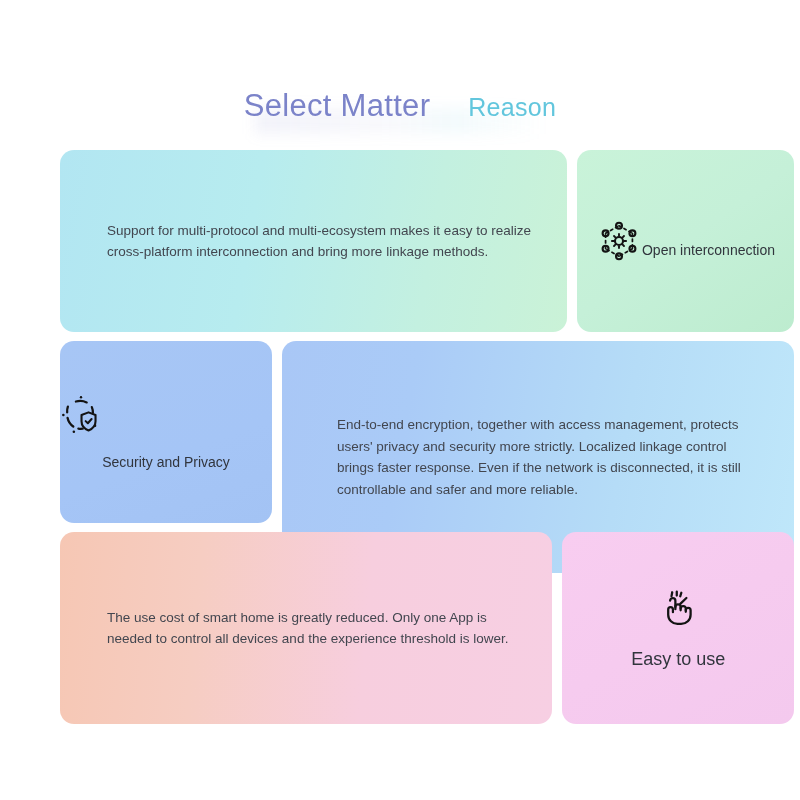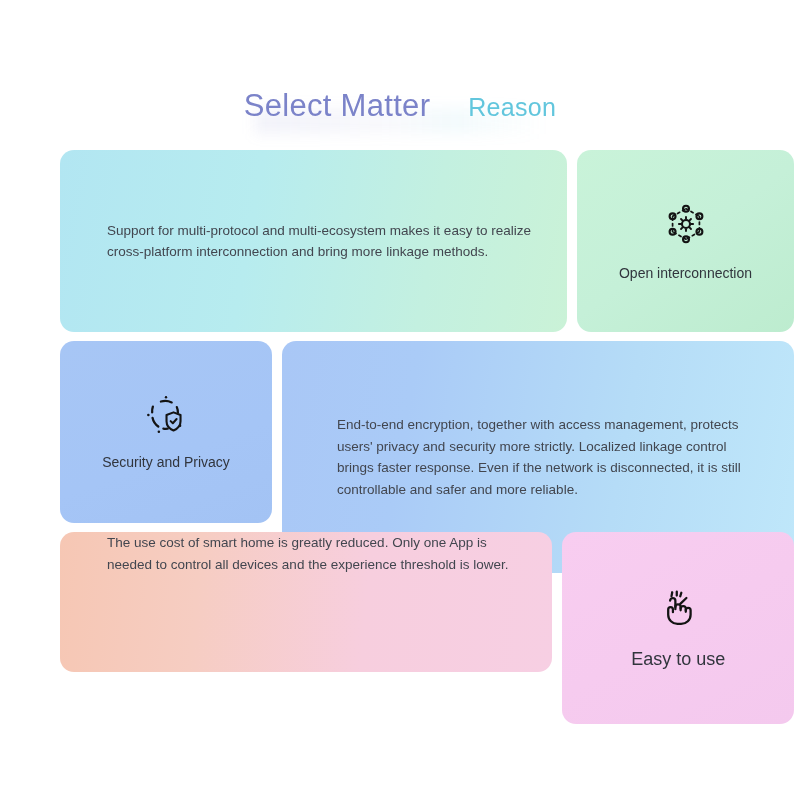--- a/index.html
+++ b/index.html
@@ -84,52 +84,51 @@
     height: 182px;
     background: linear-gradient(100deg, #b2e6f2 0%, #b7ecef 38%, #c3f0e0 72%, #caf2d7 100%);
     display: flex;
     align-items: center;
   }
   .card-interop-icon {
     width: 217px;
     height: 182px;
     background: linear-gradient(145deg, #c9f3d9 0%, #c5f0d8 50%, #bdeccf 100%);
     display: flex;
-    flex-direction: column;
+    flex-direction: row;
     align-items: center;
     justify-content: center;
   }
 
   
   .row2 { height: 182px; }
   .card-security-icon {
     width: 212px;
     height: 182px;
     background: linear-gradient(160deg, #a7c6f5 0%, #a5c5f6 60%, #a3c3f4 100%);
     display: flex;
     flex-direction: column;
-    align-items: center;
     justify-content: center;
   }
   .card-security-text {
     width: 512px;
     height: 232px;
     background: linear-gradient(100deg, #a9c7f6 0%, #aacbf7 25%, #b5dcf7 65%, #bfe7fa 100%);
     display: flex;
     align-items: center;
   }
 
   
   .row3 { height: 192px; }
   .card-easy-text {
     width: 510px;
-    height: 140px;
+    height: 192px;
     background: linear-gradient(95deg, #f6c7b4 0%, #f6cdc2 28%, #f7cede 62%, #f7cfe3 100%);
     display: flex;
-    align-items: flex-start;
+    align-items: center;
   }
   .card-easy-icon {
     width: 240px;
     height: 192px;
     background: linear-gradient(150deg, #f8cdf0 0%, #f6cbef 50%, #f4c9ee 100%);
     display: flex;
     flex-direction: column;
     align-items: center;
     justify-content: center;
   }

